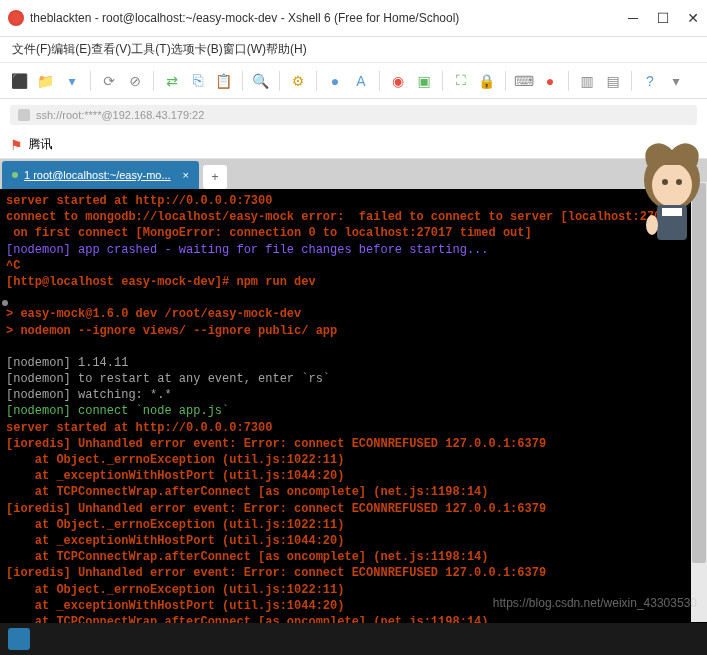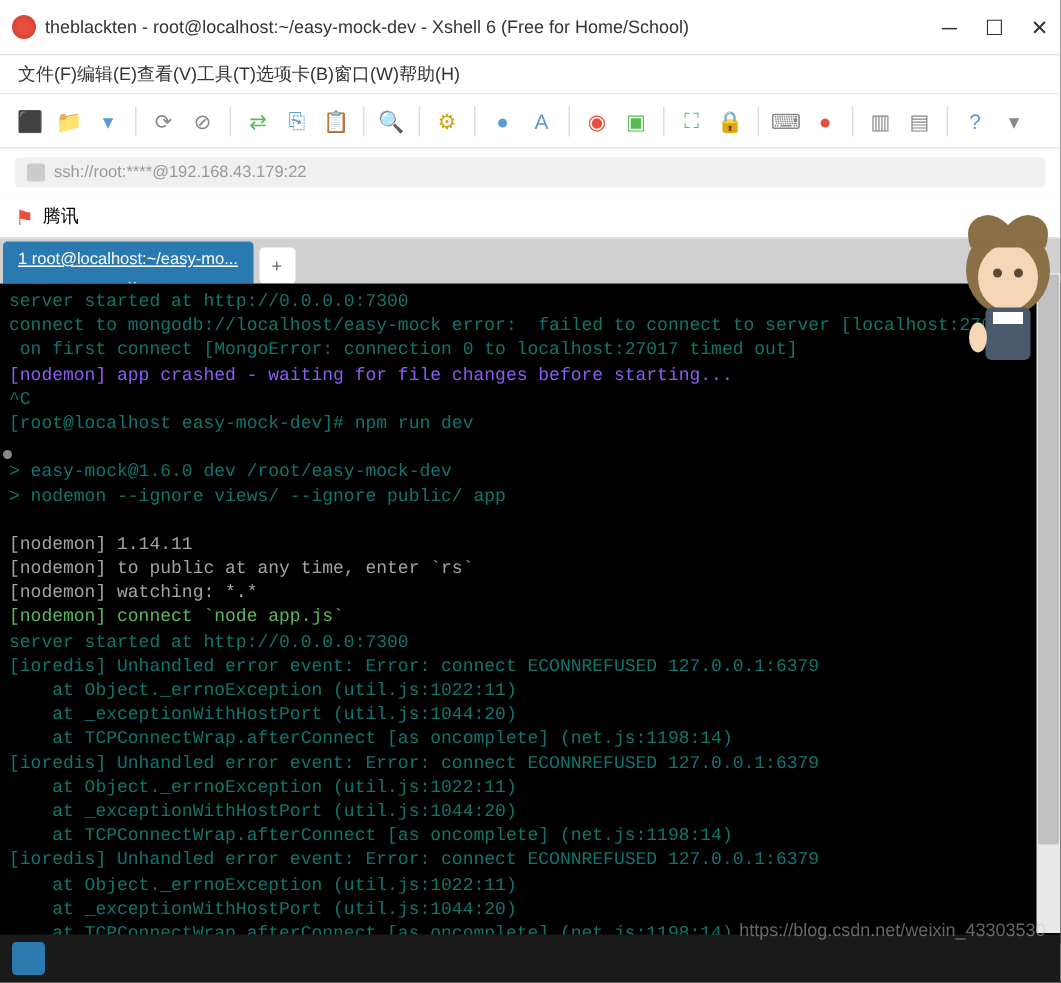--- a/index.html
+++ b/index.html
@@ -13,35 +13,35 @@
 .menubar span { color: #333; cursor: pointer; }
 .toolbar { height: 36px; background: #fff; display: flex; align-items: center; padding: 0 10px; gap: 6px; border-bottom: 1px solid #e0e0e0; }
 .tbtn { width: 20px; height: 20px; display: flex; align-items: center; justify-content: center; border-radius: 2px; cursor: pointer; font-size: 14px; }
 .tsep { width: 1px; height: 20px; background: #ddd; margin: 0 2px; }
 .addrbar { height: 32px; background: #fff; padding: 4px 10px; display: flex; align-items: center; }
 .addr { flex: 1; background: #f0f0f0; height: 20px; border-radius: 3px; display: flex; align-items: center; padding: 0 8px; color: #999; font-size: 11px; }
 .addr .lock { width: 12px; height: 12px; background: #ccc; border-radius: 2px; margin-right: 6px; }
 .bookbar { height: 28px; background: #fff; display: flex; align-items: center; padding: 0 10px; gap: 6px; border-bottom: 1px solid #e0e0e0; }
 .bookbar .flag { color: #e74c3c; font-size: 14px; }
 .tabbar { height: 30px; background: #d0d0d0; display: flex; align-items: flex-end; }
-.tab { height: 28px; background: #2a7ab0; color: #fff; display: flex; align-items: center; padding: 0 10px; gap: 6px; font-size: 11px; border-top-left-radius: 3px; border-top-right-radius: 3px; margin-left: 2px; flex-direction: column; }
+.tab { height: 28px; background: #2a7ab0; color: #fff; display: flex; align-items: center; padding: 0 10px; gap: 6px; font-size: 11px; border-top-left-radius: 3px; border-top-right-radius: 3px; margin-left: 2px; }
 .tab .dot { width: 6px; height: 6px; background: #7fc97f; border-radius: 50%; }
 .tab .close { margin-left: 6px; cursor: pointer; }
 .newtab { width: 24px; height: 24px; background: #fff; border-radius: 3px; margin-left: 4px; display: flex; align-items: center; justify-content: center; color: #666; cursor: pointer; }
 .terminal { background: #000; color: #ccc; font-family: "Consolas", "Courier New", monospace; font-size: 12px; line-height: 1.35; padding: 4px 6px; height: 440px; overflow: hidden; white-space: pre; position: relative; }
-.terminal .white { color: #0f766e; }
+.terminal .white { color: #c2410c; font-weight: bold; }
 .terminal .red { color: #8b5cf6; }
 .terminal .yellow { color: #a3a3a3; }
 .terminal .green { color: #5cb85c; }
 .scrollbar { position: absolute; right: 0; top: 182px; width: 16px; height: 440px; background: #e8e8e8; }
 .scrollbar .thumb { width: 14px; height: 380px; background: #c0c0c0; margin: 1px; border-radius: 2px; }
 .statusbar { height: 24px; background: #f0f0f0; }
 .taskbar { position: absolute; bottom: 0; left: 0; right: 0; height: 32px; background: #1a1a1a; display: flex; align-items: center; padding: 0 8px; }
 .taskbar .vsicon { width: 22px; height: 22px; background: #2a7ab0; border-radius: 3px; }
-.watermark { position: absolute; bottom: 28px; right: 10px; color: rgba(200,200,200,0.5); font-size: 12px; }
+.watermark { position: absolute; bottom: 45px; right: 10px; color: rgba(200,200,200,0.5); font-size: 12px; }
 .avatar { position: absolute; top: 130px; right: -10px; width: 90px; height: 120px; pointer-events: none; }
 .avatar svg { width: 100%; height: 100%; }
 .leftdot { position: absolute; left: 2px; top: 300px; width: 6px; height: 6px; background: #888; border-radius: 50%; }
 </style>
 </head>
 <body>
 
 <div class="titlebar">
   <div class="logo"></div>
   <div class="title">theblackten - root@localhost:~/easy-mock-dev - Xshell 6 (Free for Home/School)</div>
@@ -116,27 +116,27 @@
     <span class="close">×</span>
   </div>
   <div class="newtab">+</div>
 </div>
 
 <div class="terminal"><span class="white">server started at http://0.0.0.0:7300</span>
 <span class="white">connect to mongodb://localhost/easy-mock error:  failed to connect to server [localhost:2701</span>
 <span class="white"> on first connect [MongoError: connection 0 to localhost:27017 timed out]</span>
 <span class="red">[nodemon] app crashed - waiting for file changes before starting...</span>
 <span class="white">^C</span>
-<span class="white">[root@localhost easy-mock-dev]# npm run dev</span>
+<span class="white">[http@localhost easy-mock-dev]# npm run dev</span>
 <span class="white"></span>
 <span class="white">&gt; easy-mock@1.6.0 dev /root/easy-mock-dev</span>
 <span class="white">&gt; nodemon --ignore views/ --ignore public/ app</span>
 <span class="white"></span>
 <span class="yellow">[nodemon] 1.14.11</span>
-<span class="yellow">[nodemon] to public at any time, enter `rs`</span>
+<span class="yellow">[nodemon] to restart at any event, enter `rs`</span>
 <span class="yellow">[nodemon] watching: *.*</span>
 <span class="green">[nodemon] connect `node app.js`</span>
 <span class="white">server started at http://0.0.0.0:7300</span>
 <span class="white">[ioredis] Unhandled error event: Error: connect ECONNREFUSED 127.0.0.1:6379</span>
 <span class="white">    at Object._errnoException (util.js:1022:11)</span>
 <span class="white">    at _exceptionWithHostPort (util.js:1044:20)</span>
 <span class="white">    at TCPConnectWrap.afterConnect [as oncomplete] (net.js:1198:14)</span>
 <span class="white">[ioredis] Unhandled error event: Error: connect ECONNREFUSED 127.0.0.1:6379</span>
 <span class="white">    at Object._errnoException (util.js:1022:11)</span>
 <span class="white">    at _exceptionWithHostPort (util.js:1044:20)</span>

